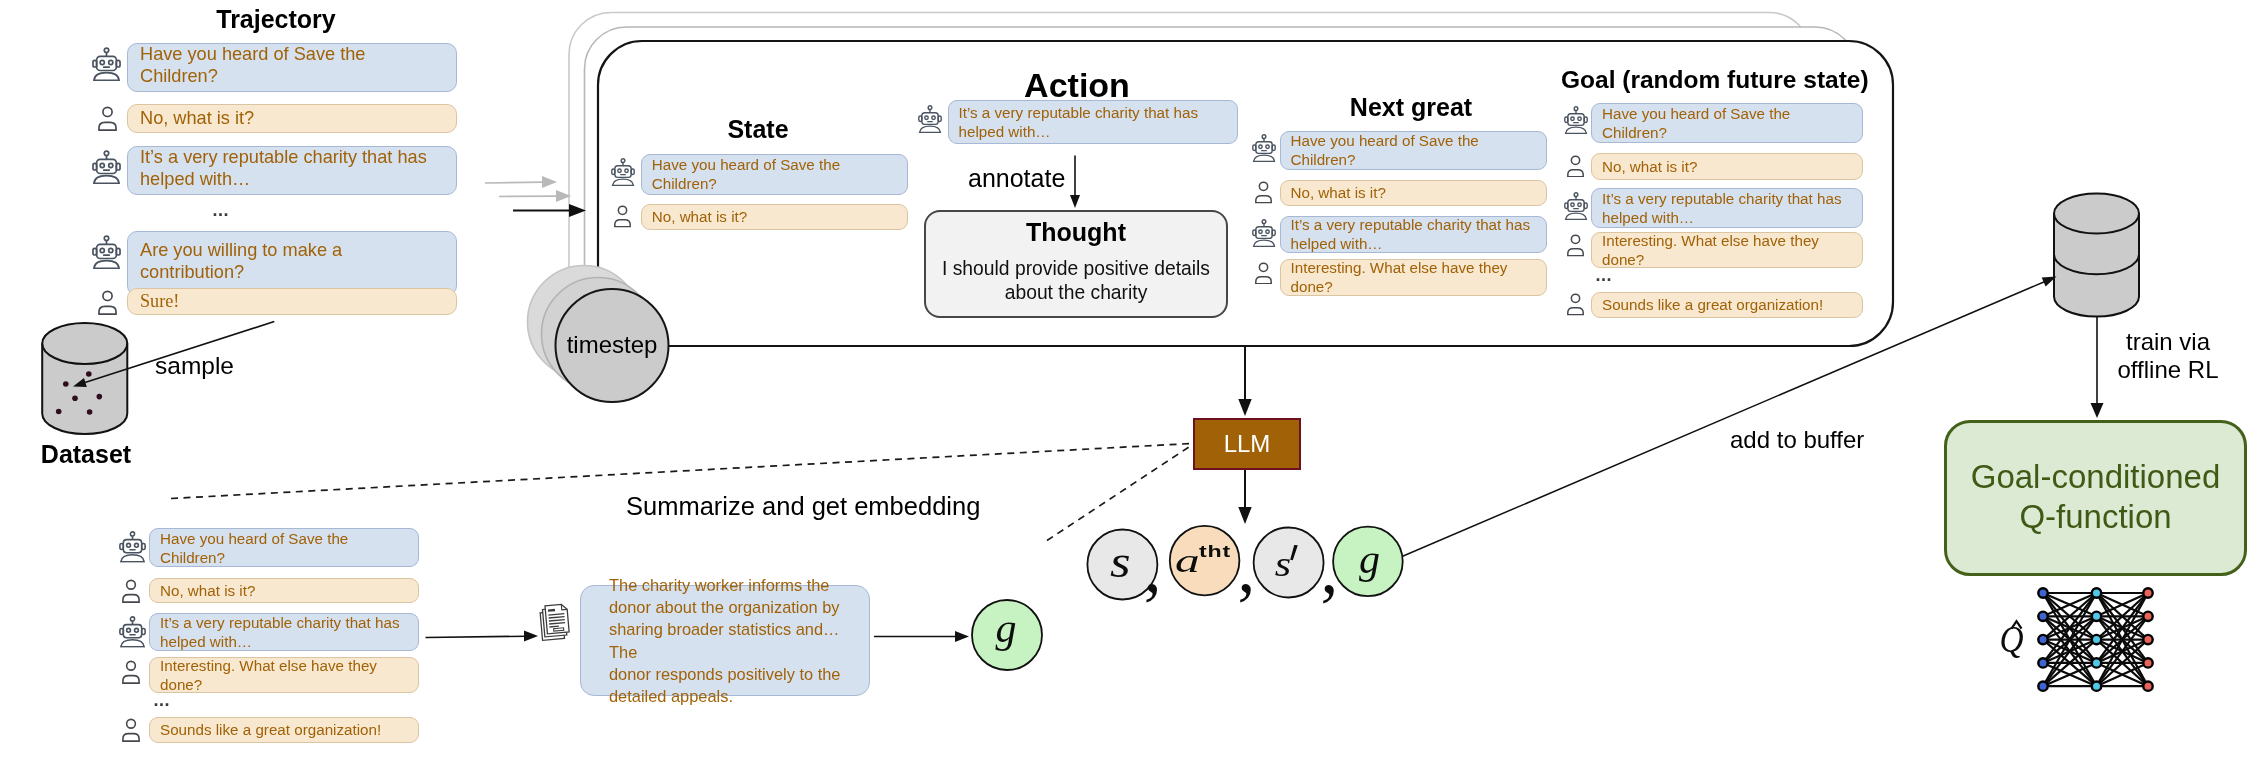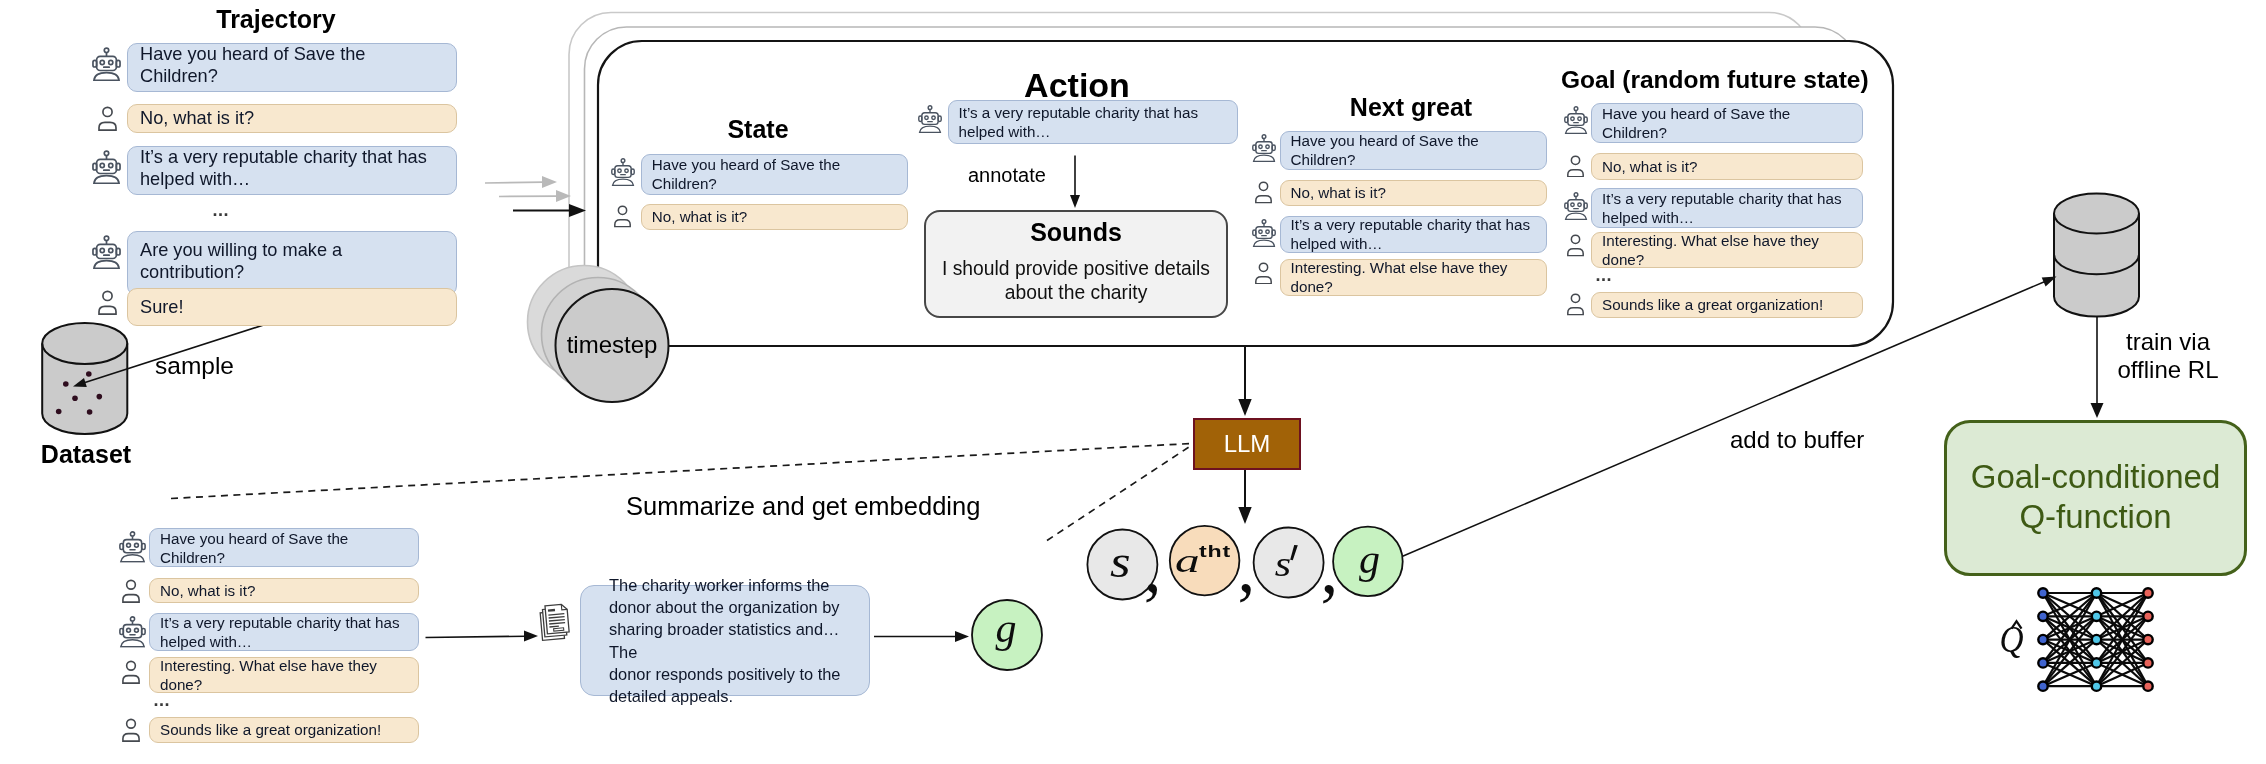--- a/index.html
+++ b/index.html
@@ -1,21 +1,21 @@
 <!DOCTYPE html>
 <html><head>
 <meta charset="utf-8">
 <style>
   html,body{margin:0;padding:0;}
   body{width:2266px;height:764px;position:relative;background:#ffffff;overflow:hidden;
        font-family:"Liberation Sans",sans-serif;}
   .abs{position:absolute;}
   svg.lay{position:absolute;left:0;top:0;}
   .bub{position:absolute;box-sizing:border-box;display:flex;align-items:center;
-       color:#0f172a;}
+       color:#a16207;}
   .blue{background:#d6e1f0;border:1.5px solid #a6b8d4;}
   .org{background:#f8e8cf;border:1.5px solid #dbc5a0;}
   .gL{font-size:18.2px;line-height:22.3px;border-radius:10px;padding:0 12px;}
   .pb{padding-bottom:4.5px;}
   .gS{font-size:15.2px;line-height:19px;border-radius:9px;padding:0 10px;}
   .title{position:absolute;font-weight:bold;color:#000;text-align:center;white-space:nowrap;}
   .dots{position:absolute;color:#3a3a3a;font-weight:bold;letter-spacing:0.5px;font-size:18px!important;line-height:10px;}
   .icon{position:absolute;}
 </style>
 </head>
@@ -225,21 +225,21 @@
 <svg class="icon" style="left:92px;top:150px" width="29" height="34">
     <use href="#robot"></use>
   </svg>
 <div class="dots" style="left:212.5px;top:204.5px;">...</div>
 <div class="bub blue gL pb" style="left:127px;top:231.2px;width:330px;height:65px;">
     <div>Are you willing to make a<br>contribution?</div>
   </div>
 <svg class="icon" style="left:92px;top:235px" width="29" height="34">
     <use href="#robot"></use>
   </svg>
-<div class="bub org gL" style="left:127px;top:287.8px;width:330px;height:38px;">
+<div class="bub org gL" style="left:127px;top:287.8px;width:330px;height:27px;font-family:Liberation Serif, serif;">
     <div>Sure!</div>
   </div>
 <svg class="icon" style="left:96.5px;top:290px" width="21" height="25">
     <use href="#person"></use>
   </svg>
 <div class="title" style="left:36px;top:441px;width:100px;font-size:25px;line-height:27px;">Dataset</div>
 <div class="abs" style="left:155px;top:352px;font-size:24.5px;">sample</div>
 <div class="title" style="left:658px;top:114px;width:200px;font-size:25px;line-height:30px;">State</div>
 <div class="bub blue gS" style="left:640.8px;top:154px;width:267px;height:40.5px;">
     <div>Have you heard of Save the<br>Children?</div>
@@ -253,23 +253,23 @@
 <svg class="icon" style="left:612.5px;top:205px" width="19" height="22.5">
     <use href="#person"></use>
   </svg>
 <div class="title" style="left:977px;top:70px;width:200px;font-size:34px;line-height:30px;">Action</div>
 <div class="bub blue gS" style="left:947.5px;top:100px;width:290.5px;height:44px;">
     <div>It’s a very reputable charity that has<br>helped with…</div>
   </div>
 <svg class="icon" style="left:918px;top:104.5px" width="24" height="28">
     <use href="#robot"></use>
   </svg>
-<div class="abs" style="left:968px;top:164px;font-size:20px;">annotate</div>
+<div class="abs" style="left:968px;top:164px;font-size:25px;">annotate</div>
 <div class="abs" style="left:924px;top:209.5px;width:304px;height:108.5px;box-sizing:border-box;background:#f2f2f2;border:2.5px solid #474747;border-radius:16px;"></div>
-<div class="title" style="left:976px;top:217px;width:200px;font-size:25px;line-height:30px;">Sounds</div>
+<div class="title" style="left:976px;top:217px;width:200px;font-size:25px;line-height:30px;">Thought</div>
 <div class="abs" style="left:924px;top:256.5px;width:304px;text-align:center;font-size:19.3px;line-height:24px;color:#111;">I should provide positive details<br>about the charity</div>
 <div class="title" style="left:1311px;top:91.5px;width:200px;font-size:25px;line-height:30px;">Next great</div>
 <div class="bub blue gS" style="left:1279.5px;top:130.5px;width:267px;height:39px;">
     <div>Have you heard of Save the<br>Children?</div>
   </div>
 <svg class="icon" style="left:1251.5px;top:133.5px" width="24" height="28">
     <use href="#robot"></use>
   </svg>
 <div class="bub org gS" style="left:1279.5px;top:179.5px;width:267px;height:26px;">
     <div>No, what is it?</div>

